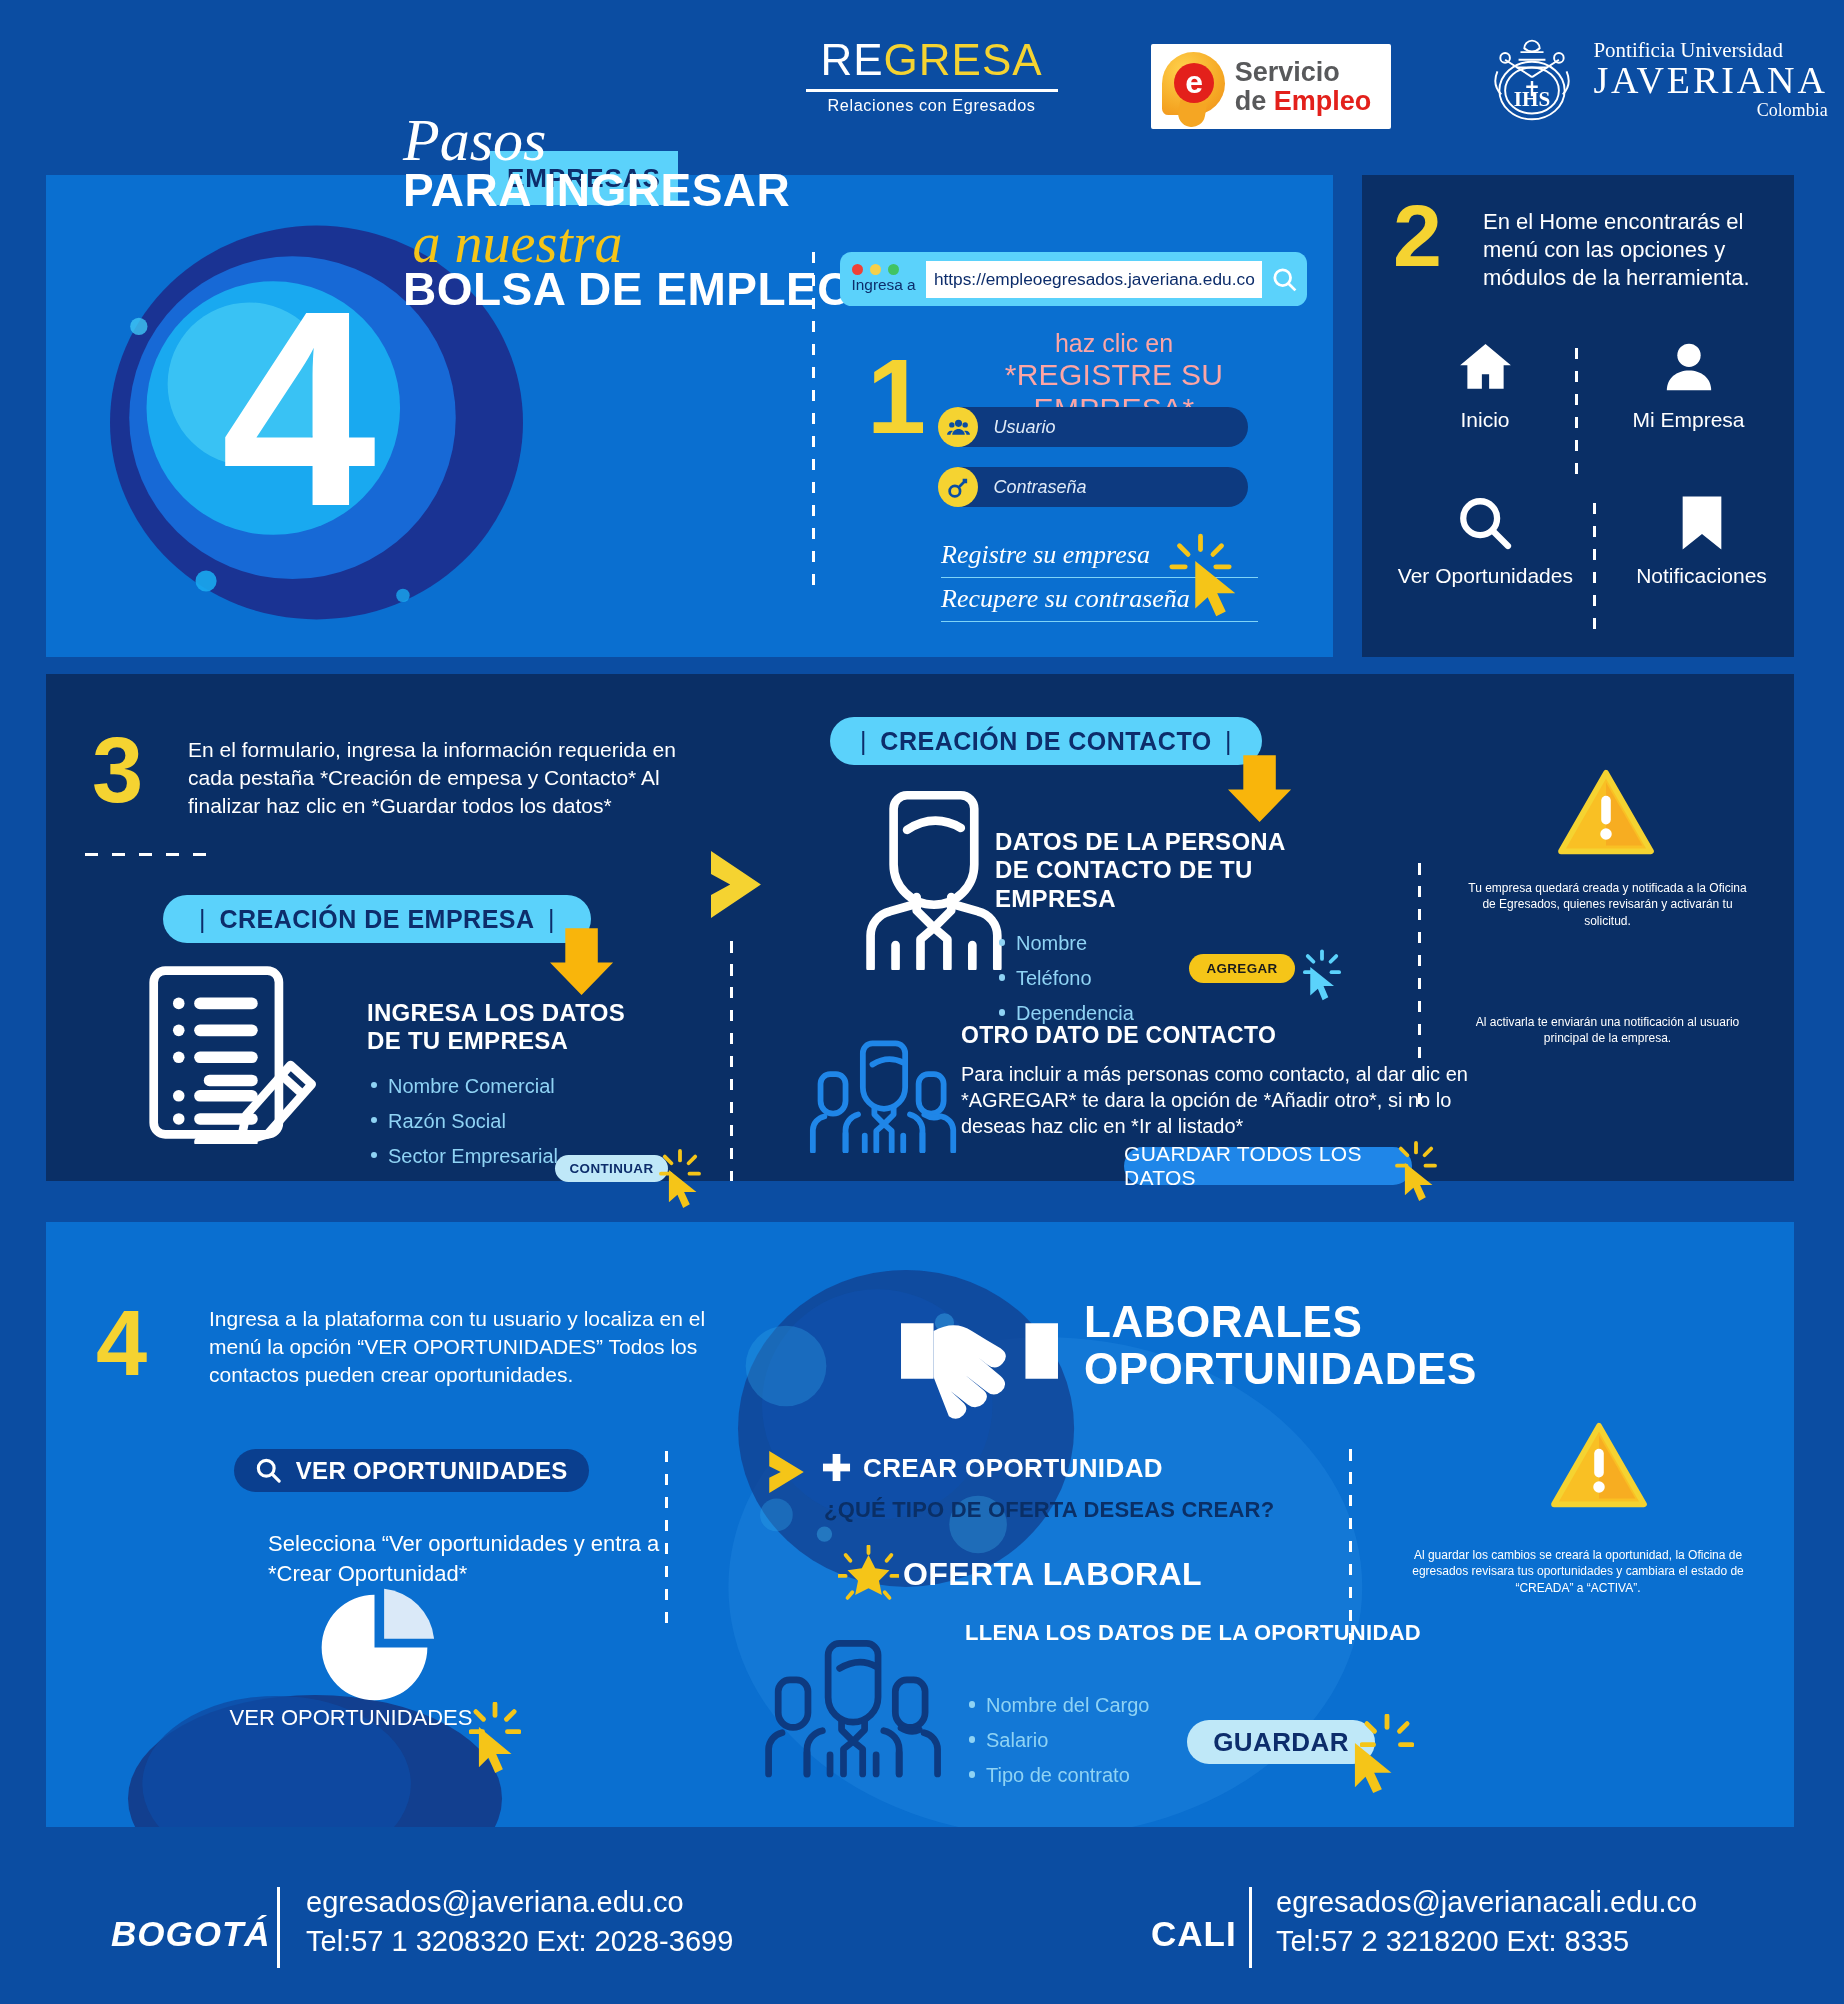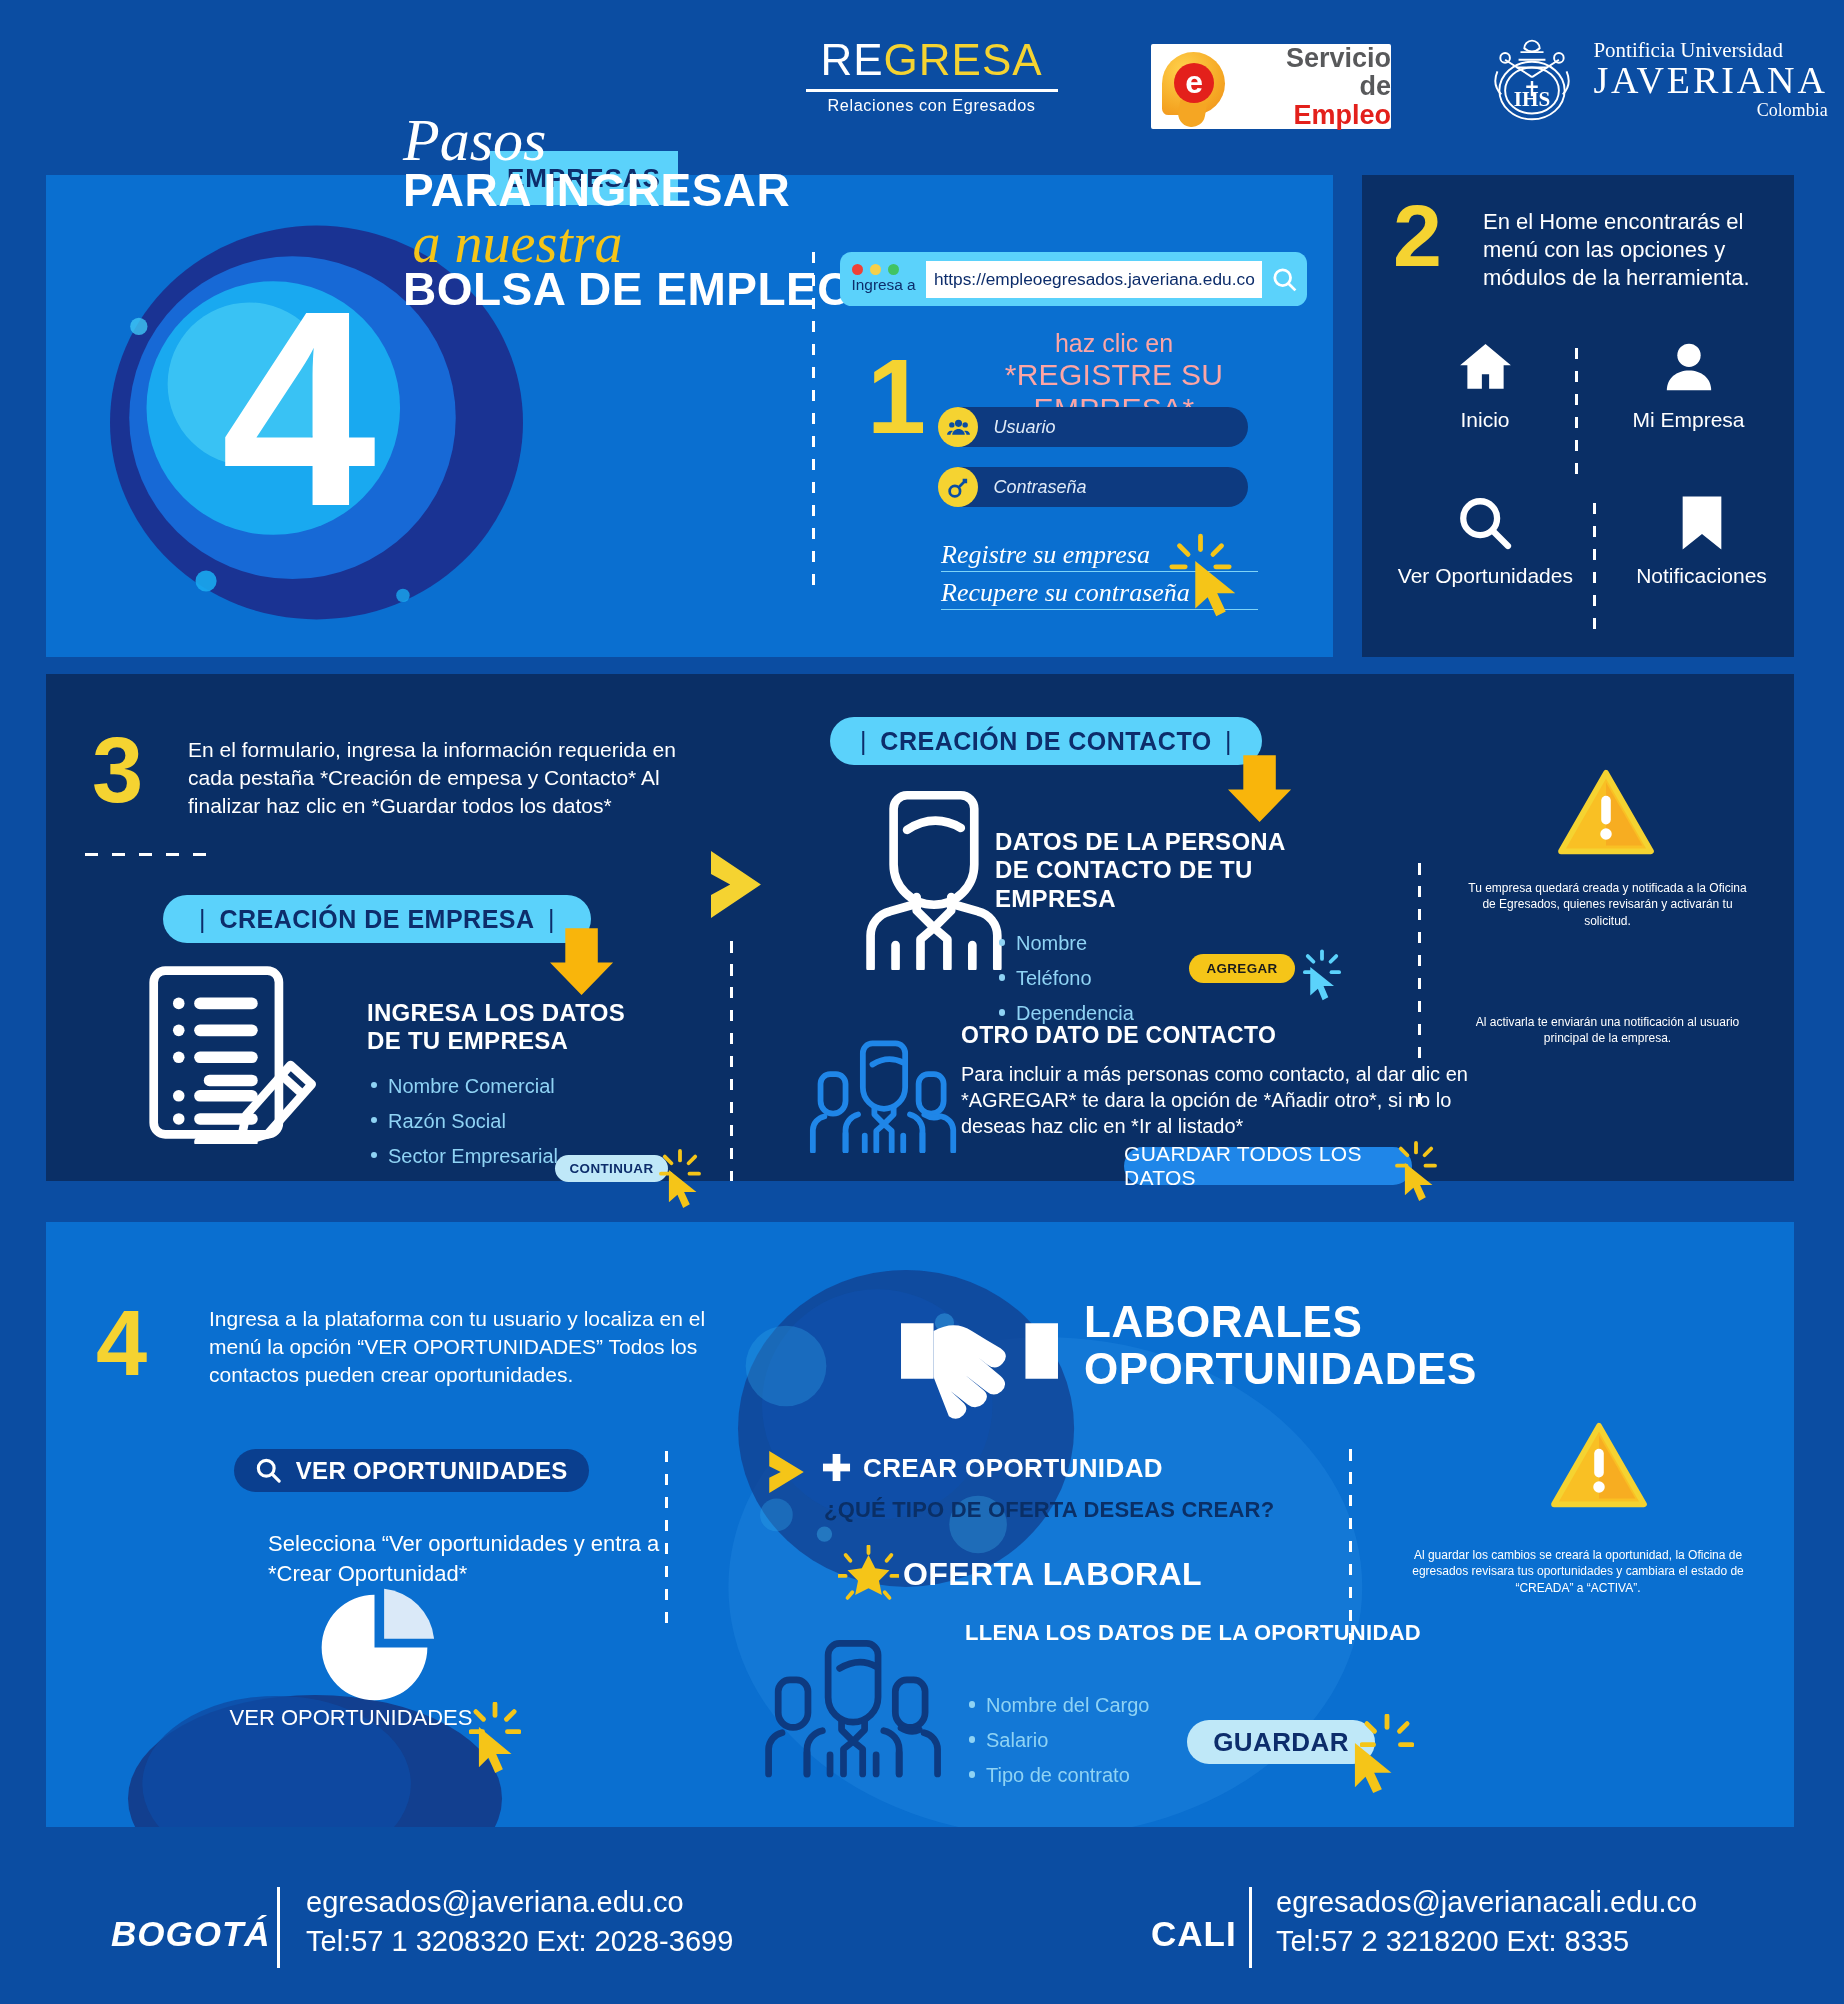--- a/index.html
+++ b/index.html
@@ -22,21 +22,21 @@
   .logo-regresa .sub{color:#ffffff;font-size:16.3px;letter-spacing:0.6px;}
 
   .logo-empleo{position:absolute;left:1151px;top:44px;width:240px;height:85px;background:#ffffff;border-radius:1.9px;
       display:flex;align-items:center;padding-left:7.7px;box-sizing:border-box;}
   .empleo-mark{width:73px;height:73px;position:relative;flex:0 0 73px;}
   .empleo-mark .bubble{position:absolute;left:3.8px;top:1.9px;width:63px;height:63px;border-radius:50% 50% 50% 10%;
       background:radial-gradient(circle at 35% 30%,#ffd34d,#f5a623 65%,#ef8a1b);}
   .empleo-mark .tail{position:absolute;left:19px;top:52px;width:27px;height:25px;background:#f5a623;border-radius:0 0 13.4px 13.4px;transform:rotate(10deg);}
   .empleo-mark .e{position:absolute;left:15.4px;top:13.4px;width:40px;height:40px;border-radius:50%;
       background:#e3201b;color:#fff;font-size:32px;font-weight:bold;line-height:38px;text-align:center;font-family:"Liberation Sans",sans-serif;}
-  .empleo-txt{margin-left:26px;line-height:1.05;text-align:right;}
+  .empleo-txt{margin-left:3px;line-height:1.05;}
   .empleo-txt .l1{color:#58595b;font-size:27px;font-weight:bold;}
   .empleo-txt .l2{font-size:27px;font-weight:bold;color:#58595b;}
   .empleo-txt .l2 b{color:#e3201b;}
 
   .logo-javeriana{position:absolute;left:1484px;top:31px;display:flex;align-items:center;gap:13.4px;}
   .shield{width:96px;height:96px;}
   .jav-txt{color:#ffffff;font-family:"Liberation Serif",serif;line-height:1.05;}
   .jav-txt .j1{font-size:21px;}
   .jav-txt .j2{font-size:38px;letter-spacing:2.9px;font-weight:400;}
   .jav-txt .j3{font-size:18px;text-align:right;}
@@ -68,21 +68,21 @@
 
   .step1-num{position:absolute;left:867px;top:343px;color:#f5d331;font-size:106px;font-weight:bold;line-height:1;}
   .step1-title{position:absolute;left:941px;top:329px;width:346px;text-align:center;color:#fca5a5;}
   .step1-title .a{font-size:25px;line-height:1.15;}
   .step1-title .b{font-size:30px;line-height:1.15;letter-spacing:0.3px;}
   .field{position:absolute;height:40px;border-radius:20px;background:#0d3a80;display:flex;align-items:center;}
   .field .ico{width:40px;height:40px;border-radius:50%;background:#f5d331;display:flex;align-items:center;justify-content:center;margin-left:-2.9px;}
   .field span{color:#dfeaf7;font-size:18px;font-style:italic;margin-left:15.4px;}
   .links{position:absolute;left:941px;top:540px;width:317px;}
   .links a{display:block;color:#ffffff;font-size:26px;font-style:italic;font-family:"Liberation Serif",serif;
-      border-bottom:1.9px solid #7fd4f7;padding-bottom:1px;margin-bottom:5.8px;text-decoration:none;}
+      border-bottom:1.9px solid #7fd4f7;padding-bottom:7px;margin-bottom:5.8px;text-decoration:none;}
 
   
   .block2{position:absolute;left:1362px;top:175px;width:432px;height:482px;background:#0a2f66;}
   .num2{position:absolute;left:31px;top:17.3px;color:#f5d331;font-size:88px;font-weight:bold;line-height:1;}
   .txt2{position:absolute;left:121px;top:33px;width:298px;color:#ffffff;font-size:22px;line-height:1.28;}
   .menu-grid{position:absolute;left:0;top:163px;width:432px;height:317px;}
   .menu-item{position:absolute;text-align:center;color:#ffffff;}
   .menu-item .lbl{font-size:21px;margin-top:7.7px;display:block;}
 
   

